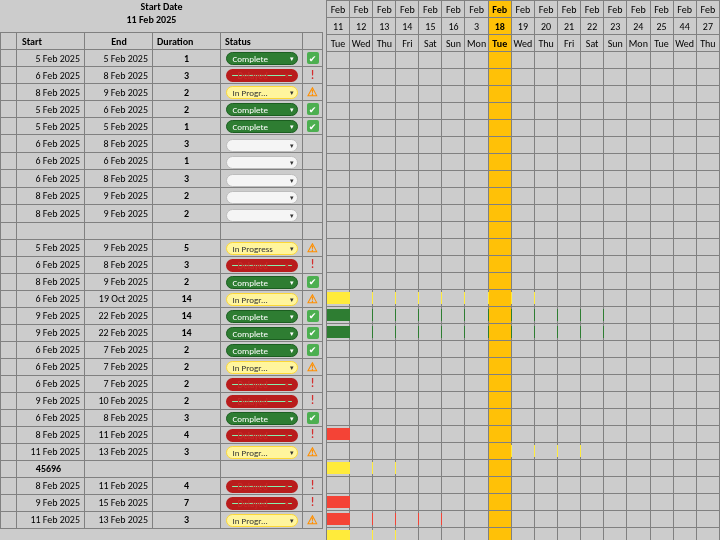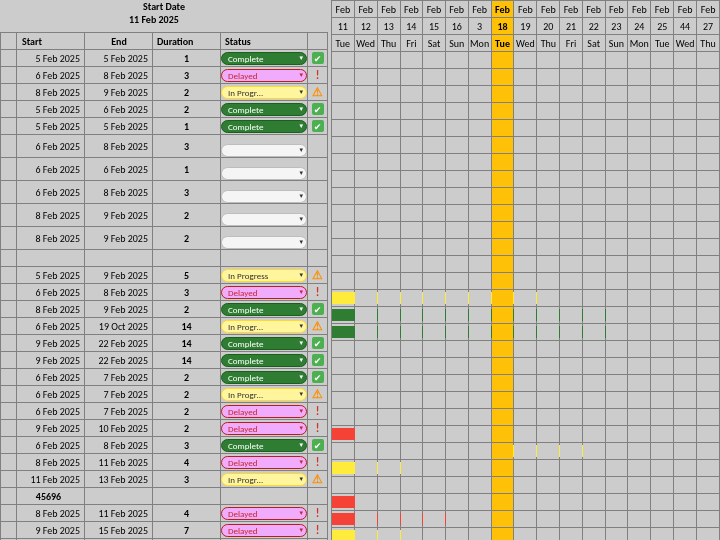--- a/index.html
+++ b/index.html
@@ -31,24 +31,24 @@
   .right-table th { text-align: center; font-weight: normal; }
   .right-table .day-col { width: 23.5px; }
   .right-table td { background: #cccccc;}
   .today-col { background: #ffc107 !important; }
   .today-hdr { background: #ffc107 !important; font-weight: bold !important; }
   
   .gantt-bar { position: absolute; top: 2px; bottom: 2px; height: auto; }
   .gc-cell { position: relative; }
   
   
-  .pill { display: inline-flex; align-items: flex-start; justify-content: space-between; width: 86px; height: 13px; border-radius: 7px; padding: 0 3px 0 6px; font-size: 9px; color: white; position: relative; margin-top: 1px;}
+  .pill { display: inline-flex; align-items: center; justify-content: space-between; width: 72px; height: 13px; border-radius: 7px; padding: 0 3px 0 6px; font-size: 9px; color: white; position: relative; margin-top: 1px;}
   .pill .arrow { font-size: 7px; }
   .pill-complete { background: #2e7d32; border: 1px solid #1b5e20; }
-  .pill-delayed  { background: #f0abfc; border: 1px solid #b91c1c; color: #c62828; }
+  .pill-delayed  { background: #86efac; border: 6px solid #b91c1c; color: #c62828; font-weight: bold; }
   .pill-progress { background: #fff59d; border: 1px solid #fdd835; color: #333; }
   .pill-empty    { background: #f5f5f5; border: 1px solid #bdbdbd; color: #333; }
   
   .check-badge { display:inline-flex; width:12px; height:12px; background:#4caf50; border-radius:2px; align-items:center; justify-content:center; color:white; font-size:9px; line-height:1;}
   .warn-badge  { color:#ff8f00; font-weight:bold; font-size: 12px;}
   .excl-badge  { color:#d32f2f; font-weight:bold; }
   
   .serial-col { width: 16px; text-align: left; padding-left: 2px; font-weight: bold;}
 </style>
 </head>

